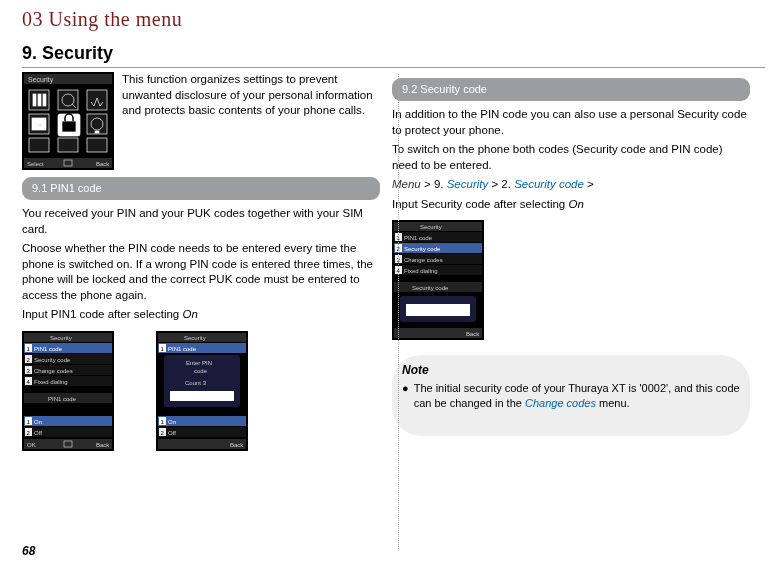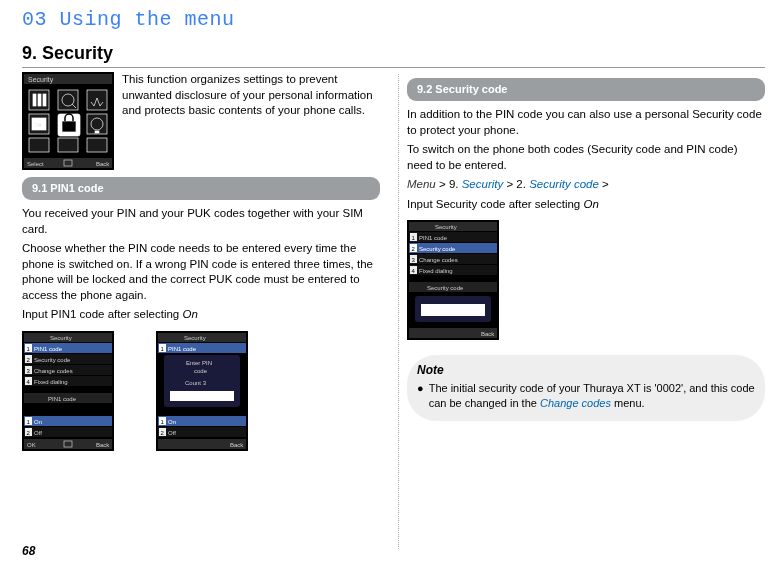--- a/index.html
+++ b/index.html
@@ -8,79 +8,79 @@
     font-family: Arial, Helvetica, sans-serif;
     width: 780px;
     height: 569px;
     background: #fff;
     color: #000;
     font-size: 11.5px;
     line-height: 1.35;
     position: relative;
   }
   .chapter-title {
-    font-family: Liberation Mono, monospace;
+    font-family: Liberation Serif, serif;
     font-size: 20px;
-    color: #3b82f6;
+    color: #7f1d1d;
     padding: 6px 0 0 22px;
     letter-spacing: 0.5px;
     font-weight: 500;
   }
   .content {
     padding: 4px 15px 0 22px;
   }
   .section-title {
     font-weight: bold;
     font-size: 18px;
     margin: 4px 0 4px 0;
     border-bottom: 1px solid #999;
     padding-bottom: 2px;
   }
   .columns {
     display: flex;
-    gap: 27px;
+    gap: 12px;
   }
   .col {
     width: 358px;
   }
   .intro-block {
     display: flex;
     gap: 8px;
     margin-bottom: 10px;
   }
   .intro-img {
     width: 92px;
     height: 95px;
     flex: 0 0 auto;
   }
   .intro-text {
     flex: 1;
   }
   .sub-header {
     background: #9b9ea1;
     color: #fff;
-    font-weight: bold;
+    font-weight: normal;
     font-size: 11px;
     padding: 4px 10px;
     border-radius: 9px;
     margin: 6px 0 6px 0;
   }
   .para {
     margin: 4px 0;
   }
   .path .menu { color: #333; font-style: italic; text-align: center;}
   .path .blue { color: #0066b3; font-style: italic;}
   .screens-row {
     display: flex;
     gap: 42px;
     margin-top: 8px;
   }
   .note-box {
     background: #eee;
-    padding: 7px 10px 10px 10px;
+    padding: 7px 10px 25px 10px;
     margin-top: 10px;
     font-size: 11px;
     border-radius: 29px;
   }
   .note-title {
     font-style: italic;
     font-weight: bold;
     font-size: 12px;
     margin-bottom: 3px;
   }

